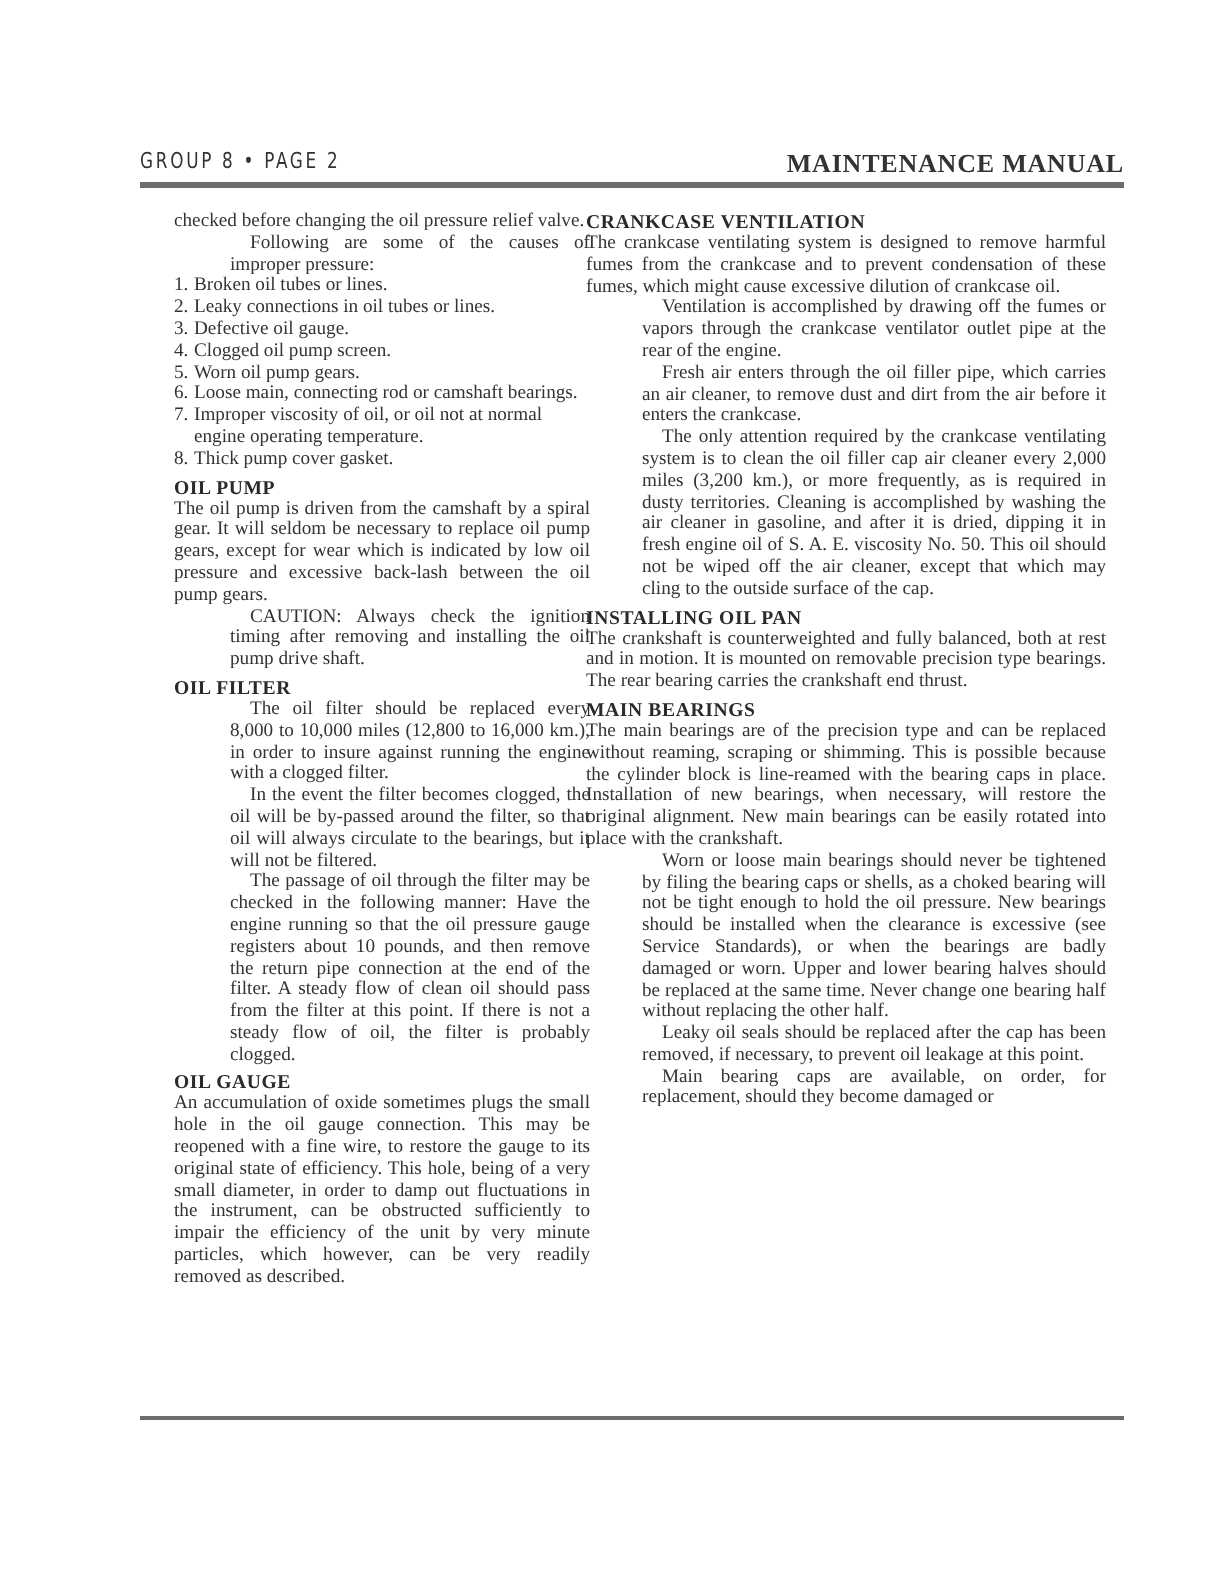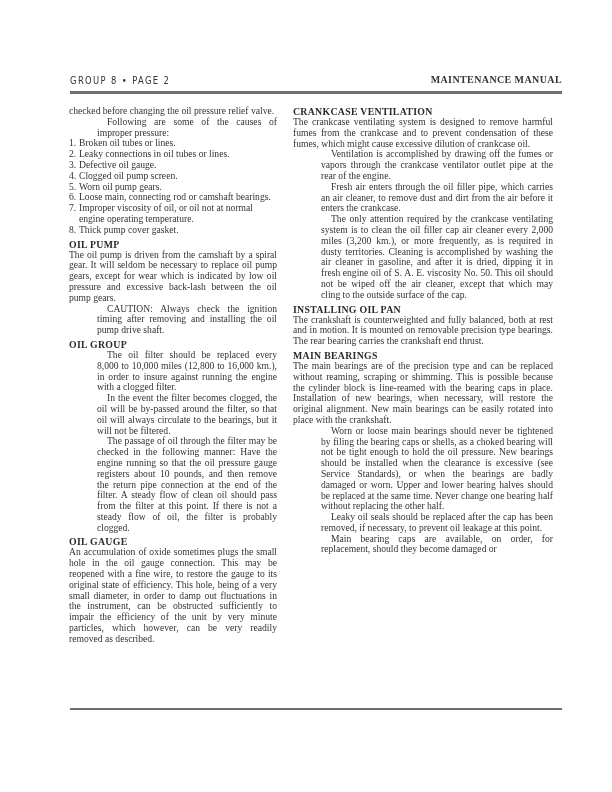--- a/index.html
+++ b/index.html
@@ -1,23 +1,23 @@
 <!DOCTYPE html>
 <html><head>
 <meta charset="utf-8">
 <style>
   html, body { margin: 0; padding: 0; background: #ffffff; }
   body { width: 612px; height: 792px; position: relative; overflow: hidden; color: #2a2a2a; }
   .header { position: absolute; left: 70px; top: 74px; width: 492px; height: 16px; }
   .hdr-left { position: absolute; left: 0; top: 0; font-family: "DejaVu Sans Condensed", "DejaVu Sans", sans-serif; font-size: 11px; letter-spacing: 1.6px; color: #333; transform: scaleX(0.85); transform-origin: left top; }
-  .hdr-right { position: absolute; right: 0; top: 0; font-family: "Liberation Serif", serif; font-weight: bold; font-size: 10px; letter-spacing: 0.4px; color: #333; text-align: right; }
+  .hdr-right { position: absolute; right: 0; top: 0; font-family: "Liberation Serif", serif; font-weight: bold; font-size: 13px; letter-spacing: 0.4px; color: #333; text-align: right; }
   .rule-top { position: absolute; left: 70px; top: 91px; width: 492px; height: 3px; background: #6e6e6e; }
   .rule-bot { position: absolute; left: 70px; top: 708px; width: 492px; height: 1.5px; background: #6e6e6e; }
   .col { position: absolute; top: 106px; font-family: "Liberation Serif", serif; font-size: 9.6px; line-height: 10.8px; color: #333; text-align: justify; }
-  .col.left { left: 69px; width: 208px; }
+  .col.left { left: 87px; width: 208px; }
   .col.right { left: 293px; width: 260px; top: 106px; }
   .col p { margin: 0; }
   .col p.ind { text-indent: 10px; margin-left: 28px; }
   .col h3 { margin: 3px 0 0 0; font-family: Liberation Serif, serif; font-weight: bold; font-size: 9.8px; line-height: 11px; letter-spacing: 0.3px; color: #2a2a2a; }
   .col.right h3:first-child { margin-top: 0; }
   ol { margin: 0; padding: 0; list-style: none; }
   ol li { position: relative; padding-left: 10px; text-align: left; }
   ol li .num { position: absolute; left: 0; top: 0; }
 </style>
 </head>
@@ -40,21 +40,21 @@
     <li><span class="num">5.</span><span>Worn oil pump gears.</span></li>
     <li><span class="num">6.</span><span>Loose main, connecting rod or camshaft bearings.</span></li>
     <li><span class="num">7.</span><span>Improper viscosity of oil, or oil not at normal engine operating temperature.</span></li>
     <li><span class="num">8.</span><span>Thick pump cover gasket.</span></li>
   </ol>
 
   <h3>OIL PUMP</h3>
   <p>The oil pump is driven from the camshaft by a spiral gear. It will seldom be necessary to replace oil pump gears, except for wear which is indicated by low oil pressure and excessive back-lash between the oil pump gears.</p>
   <p class="ind">CAUTION: Always check the ignition timing after removing and installing the oil pump drive shaft.</p>
 
-  <h3>OIL GROUP</h3>
+  <h3>OIL FILTER</h3>
   <p class="ind">The oil filter should be replaced every 8,000 to 10,000 miles (12,800 to 16,000 km.), in order to insure against running the engine with a clogged filter.</p>
   <p class="ind">In the event the filter becomes clogged, the oil will be by-passed around the filter, so that oil will always circulate to the bearings, but it will not be filtered.</p>
   <p class="ind">The passage of oil through the filter may be checked in the following manner: Have the engine running so that the oil pressure gauge registers about 10 pounds, and then remove the return pipe connection at the end of the filter. A steady flow of clean oil should pass from the filter at this point. If there is not a steady flow of oil, the filter is probably clogged.</p>
 
   <h3>OIL GAUGE</h3>
   <p>An accumulation of oxide sometimes plugs the small hole in the oil gauge connection. This may be reopened with a fine wire, to restore the gauge to its original state of efficiency. This hole, being of a very small diameter, in order to damp out fluctuations in the instrument, can be obstructed sufficiently to impair the efficiency of the unit by very minute particles, which however, can be very readily removed as described.</p>
 </div>
 
 <div class="col right">
   <h3>CRANKCASE VENTILATION</h3>

